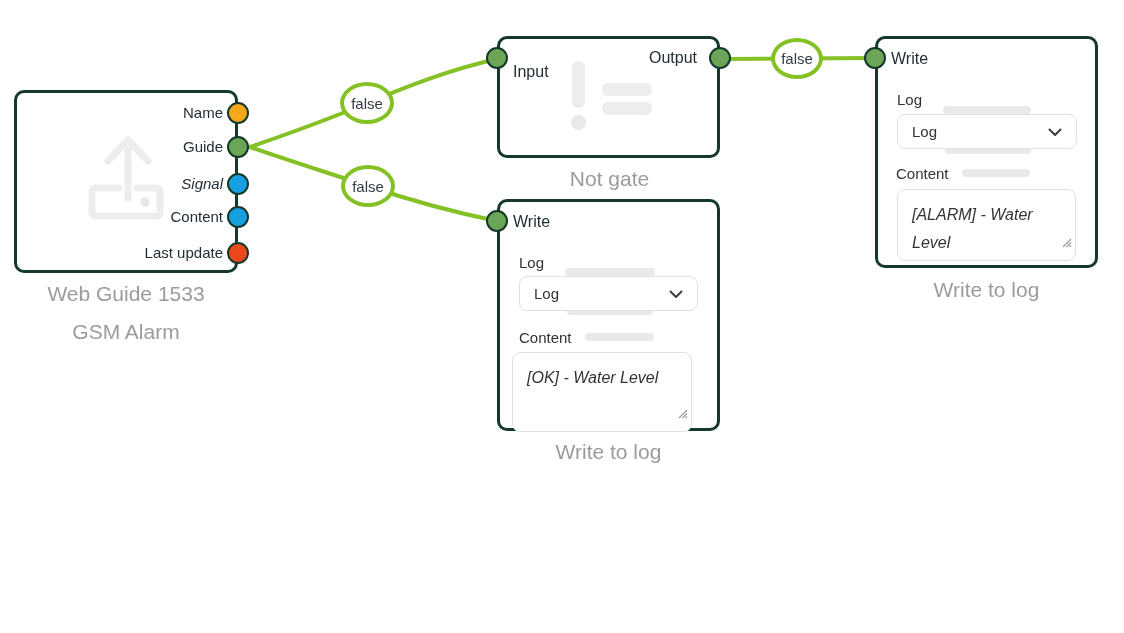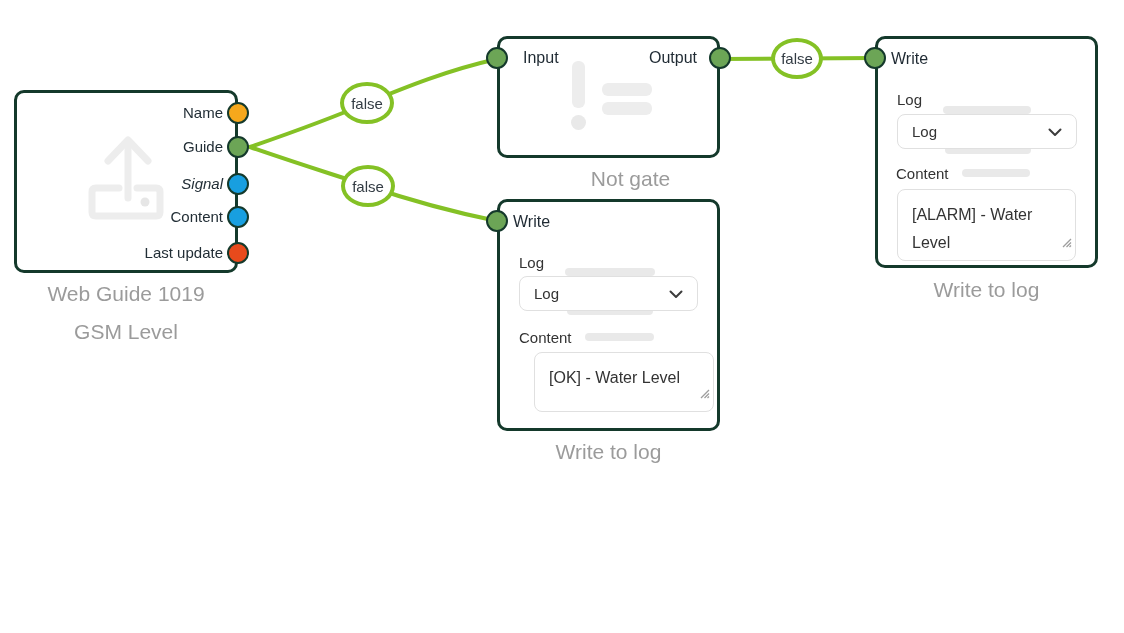--- a/index.html
+++ b/index.html
@@ -30,21 +30,21 @@
 
   
   .node-port-label { position:absolute; font-size:16px; color:#1f2a33; line-height:20px; }
   .field-label { position:absolute; font-size:15px; color:#333; line-height:18px; z-index:2; background:transparent; }
   .skeleton { position:absolute; height:8px; background:#e9e9e9; border-radius:4px; z-index:1; }
   .sel { position:absolute; width:179px; height:35px; background:#fff; border:1px solid #e0e0e0;
          border-radius:8px; display:flex; align-items:center; z-index:2; }
   .sel .sel-text { font-size:15px; color:#333; margin-left:14px; flex:1; }
   .sel .chev { margin-right:13px; display:flex; }
   .ta { position:absolute; background:#fff; border:1px solid #e0e0e0; border-radius:8px;
-        padding:11px 14px; font-size:16px; line-height:28px; color:#333; z-index:2; }
+        padding:11px 14px; font-size:16px; line-height:28px; color:#333; z-index:2;font-style:italic; }
   .resize-h { position:absolute; right:3px; bottom:3px; }
 </style>
 </head>
 <body>
 
 <div class="canvas">
 
   <svg class="edges" width="1124" height="633">
     <path class="edge" d="M 250 147 C 305 128, 332 118, 367 103 C 406 87, 448 70, 497 59"></path>
     <path class="edge" d="M 250 147 C 305 166, 332 174, 368 186 C 406 199, 448 211, 497 221"></path>
@@ -64,57 +64,57 @@
     <div class="port-label" style="right:12px; top:82px;font-style:italic;">Signal</div>
     <div class="port-label" style="right:12px; top:115px;">Content</div>
     <div class="port-label" style="right:12px; top:151px;padding-left:14px;">Last update</div>
 
     <span class="port" style="left: 210px; top: 9px; background: rgb(246, 168, 28);"></span>
     <span class="port" style="left: 210px; top: 43px; background: rgb(108, 165, 86);"></span>
     <span class="port" style="left: 210px; top: 80px; background: rgb(24, 159, 224);"></span>
     <span class="port" style="left: 210px; top: 113px; background: rgb(24, 159, 224);"></span>
     <span class="port" style="left: 210px; top: 149px; background: rgb(232, 74, 28);"></span>
   </div>
-  <div class="caption" style="left:14px; top:282px; width:224px;">Web Guide 1019</div>
-  <div class="caption" style="left:14px; top:320px; width:224px;">GSM Level</div>
+  <div class="caption" style="left:14px; top:282px; width:224px;">Web Guide 1533</div>
+  <div class="caption" style="left:14px; top:320px; width:224px;">GSM Alarm</div>
 
   <div class="node" style="left:497px; top:36px; width:223px; height:122px;">
     <span class="port" style="left: -14px; top: 8px; background: rgb(108, 165, 86);"></span>
-    <div class="node-port-label" style="left:13px; top:9px;margin-left:10px;">Input</div>
+    <div class="node-port-label" style="left:13px; top:23px;">Input</div>
     <div class="node-port-label" style="right:20px; top:9px;">Output</div>
     <span class="port" style="right: -14px; top: 8px; background: rgb(108, 165, 86);"></span>
 
     <div>
       <span class="glyph-part" style="left:72px; top:22px; width:13px; height:47px;"></span>
       <span class="glyph-dot" style="left:71px; top:76px; width:15px; height:15px;"></span>
       <span class="glyph-part" style="left:102px; top:44px; width:50px; height:13px;"></span>
       <span class="glyph-part" style="left:102px; top:63px; width:50px; height:13px;"></span>
     </div>
   </div>
-  <div class="caption" style="left:519px; top:167px; width:223px;">Not gate</div>
+  <div class="caption" style="left:498px; top:167px; width:223px;">Not gate</div>
 
   <div class="node" style="left:497px; top:199px; width:223px; height:232px;">
     <span class="port" style="left: -14px; top: 8px; background: rgb(108, 165, 86);"></span>
     <div class="node-port-label" style="left:13px; top:10px;">Write</div>
 
     <div class="field-label" style="left:19px; top:52px;">Log</div>
     <span class="skeleton" style="left:65px; top:66px; width:90px;"></span>
     <div class="sel" style="left:19px; top:74px;">
       <span class="sel-text">Log</span>
       <span class="chev">
         <svg width="16" height="16" viewBox="0 0 16 16">
             <path d="M2.5 5.5 L8 11 L13.5 5.5" fill="none" stroke="#3c3c3c" stroke-width="2" stroke-linecap="round" stroke-linejoin="round"></path>
           </svg>
       </span>
     </div>
     <span class="skeleton" style="left:67px; top:105px; width:86px;"></span>
 
     <div class="field-label" style="left:19px; top:127px;">Content</div>
     <span class="skeleton" style="left:85px; top:131px; width:69px;"></span>
-    <div class="ta" style="left:34px; top:150px; width:180px; height:60px;">
+    <div class="ta" style="left:12px; top:150px; width:180px; height:80px;">
       <span>[OK] - Water Level</span>
       <span class="resize-h">
         <svg width="12" height="12" viewBox="0 0 12 12">
             <path d="M3 11 L11 3 M6.5 11 L11 6.5 M9.5 11 L11 9.5" stroke="#9e9e9e" stroke-width="1.3" fill="none"></path>
           </svg>
       </span>
     </div>
   </div>
   <div class="caption" style="left:497px; top:440px; width:223px;">Write to log</div>
 

